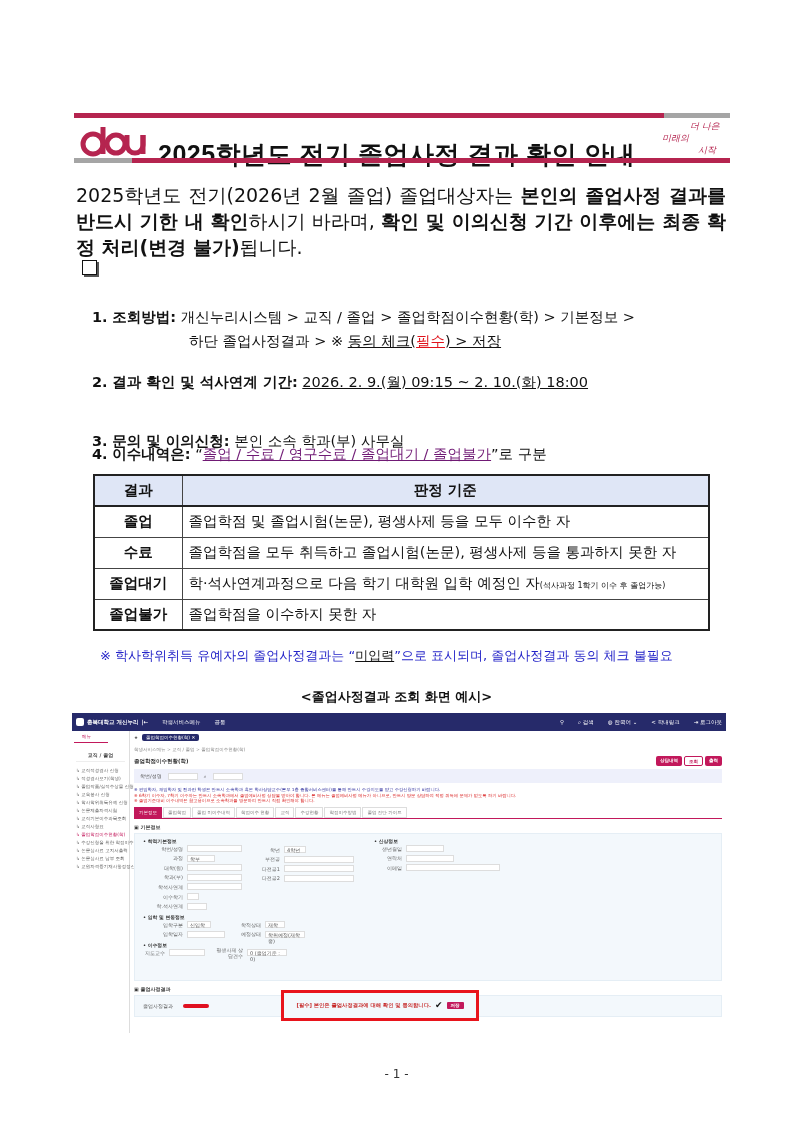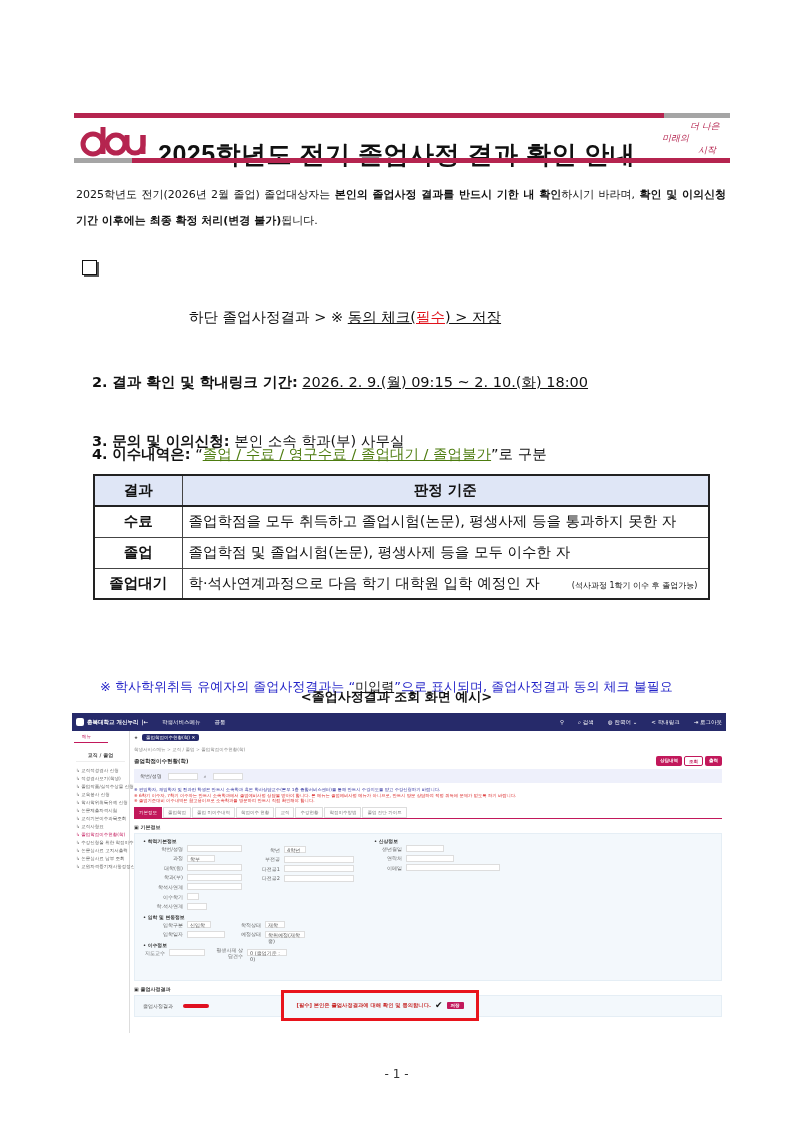--- a/index.html
+++ b/index.html
@@ -10,41 +10,41 @@
   .banner { position: absolute; left: 74px; top: 113px; width: 656px; height: 50px; }
   .banner .bar-top { position: absolute; left: 0; top: 0; width: 590px; height: 5px; background: #b5244f; }
   .banner .bar-top-gray { position: absolute; left: 590px; top: 0; width: 66px; height: 5px; background: #a5a5a5; }
   .banner .bar-bot-gray { position: absolute; left: 0; bottom: 0; width: 58px; height: 5px; background: #a5a5a5; }
   .banner .bar-bot { position: absolute; left: 58px; bottom: 0; width: 598px; height: 5px; background: #b5244f; }
   .banner .logo { position: absolute; left: 6px; top: 10px; width: 72px; height: 34px; }
   .banner .title { position: absolute; left: 84px; top: 9px; font-size: 25px; font-weight: bold; letter-spacing: 0.5px; white-space: nowrap; font-family: "Liberation Sans", "DejaVu Sans", sans-serif; margin-top: 16px; }
   .banner .slogan { position: absolute; left: 588px; top: 8px; width: 66px; height: 38px; color: #b5244f; font-size: 9px; line-height: 11px; font-style: italic; font-family: "DejaVu Serif", serif; }
   .slogan span { position: absolute; white-space: nowrap; }
 
-  .intro { position: absolute; left: 76px; top: 182px; width: 650px; font-size: 11px; line-height: 26px; text-align: justify; }
+  .intro { position: absolute; left: 76px; top: 182px; width: 650px; font-size: 19px; line-height: 26px; text-align: justify; }
   .intro b { font-weight: bold; }
 
   .section-h { position: absolute; left: 82px; top: 260px; font-size: 19px; font-weight: bold; display: flex; align-items: center; gap: 8px; }
   .section-h .box { width: 15px; height: 15px; border: 1.5px solid #111; box-shadow: 2px 2px 0 #555; }
 
   .item { position: absolute; left: 92px; font-size: 14.5px; line-height: 24px; white-space: nowrap; }
   .item .lbl { font-weight: bold; }
   .u { text-decoration: underline; }
   .red { color: #e0121b; }
-  .blue { color: #4d7c0f; }
+  .blue { color: #701a75; }
   .boldu { font-weight: normal; text-decoration: underline; }
 
   table.crit { position: absolute; left: 93px; top: 474px; width: 617px; border-collapse: collapse; font-size: 14.5px; border: 2px solid #222; }
   table.crit th, table.crit td { border: 1px solid #444; height: 31px; padding: 0 6px; }
   table.crit th { background: #dfe6f6; font-weight: bold; text-align: center; border-bottom: 2px solid #222; }
   table.crit td.res { text-align: center; font-weight: bold; width: 88px; }
   table.crit td.desc { text-align: left; }
-  .tiny { font-size: 8px; margin-left: 32px; }
-
-  .note { position: absolute; left: 100px; top: 678px; font-size: 13px; color: #2323c8; white-space: nowrap; }
+  .tiny { font-size: 8px; }
+
+  .note { position: absolute; left: 100px; top: 647px; font-size: 13px; color: #2323c8; white-space: nowrap; }
   .note .ul { text-decoration: underline; color: #111; }
   .caption { position: absolute; left: 0; width: 793px; top: 688px; text-align: center; font-size: 13px; font-weight: bold; }
 
   
   .shot { position: absolute; left: 72px; top: 713px; width: 654px; height: 320px; background: #fff; overflow: hidden; font-size: 5px; color: #555; }
   .shot .topnav { height: 18px; background: #262a6a; color: #fff; display: flex; align-items: center; padding: 0 4px; gap: 14px; font-size: 5.5px; }
   .shot .topnav .brand { display: flex; align-items: center; gap: 3px; font-weight: bold; }
   .shot .topnav .brand .emb { width: 8px; height: 8px; border-radius: 2px; background: #fff; }
   .shot .topnav .spacer { flex: 1; }
   .shot .side { position: absolute; left: 0; top: 18px; width: 58px; height: 302px; border-right: 1px solid #ddd; font-size: 4.5px; }
@@ -106,28 +106,33 @@
 
 <div class="intro">
   <span>2025학년도 전기(2026년 2월 졸업) 졸업대상자는 </span><b>본인의 졸업사정 결과를 반드시 기한 내 확인</b><span>하시기 바라며, </span><b>확인 및 이의신청 기간 이후에는 최종 확정 처리(변경 불가)</b><span>됩니다.</span>
 </div>
 
 <div class="section-h">
   <span class="box"></span>
 </div>
 
 <div class="item" style="top:305px">
+  <div>
+    <span class="lbl">1.</span>
+    <span class="lbl">조회방법:</span>
+    <span>개신누리시스템 &gt; 교직 / 졸업 &gt; 졸업학점이수현황(학) &gt; 기본정보 &gt;</span>
+  </div>
   <div style="padding-left:97px">
     <span>하단 졸업사정결과 &gt; ※ </span><span class="boldu">동의 체크(</span><span class="boldu red">필수</span><span class="boldu">) &gt; 저장</span>
   </div>
 </div>
 
 <div class="item" style="top:370px">
   <span class="lbl">2.</span>
-  <span class="lbl">결과 확인 및 학내링크 기간:</span>
+  <span class="lbl">결과 확인 및 석사연계 기간:</span>
   <span class="u">2026. 2. 9.(월) 09:15 ~ 2. 10.(화) 18:00</span>
 </div>
 
 <div class="item" style="top:429px">
   <span class="lbl">3.</span>
   <span class="lbl">문의 및 이의신청:</span>
   <span>본인 소속 학과(부) 사무실</span>
 </div>
 
 <div class="item" style="top:442px">
@@ -138,30 +143,34 @@
 
 <table class="crit">
   <thead>
     <tr>
       <th>결과</th>
       <th>판정 기준</th>
     </tr>
   </thead>
   <tbody>
     <tr>
+      <td class="res">졸업</td>
+      <td class="desc"><span>졸업학점 및 졸업시험(논문), 평생사제 등을 모두 이수한 자</span></td>
+    </tr>
+    <tr>
       <td class="res">수료</td>
       <td class="desc"><span>졸업학점을 모두 취득하고 졸업시험(논문), 평생사제 등을 통과하지 못한 자</span></td>
     </tr>
     <tr>
-      <td class="res">졸업</td>
-      <td class="desc"><span>졸업학점 및 졸업시험(논문), 평생사제 등을 모두 이수한 자</span></td>
-    </tr>
-    <tr>
       <td class="res">졸업대기</td>
       <td class="desc"><span>학·석사연계과정으로 다음 학기 대학원 입학 예정인 자</span><span class="tiny">(석사과정 1학기 이수 후 졸업가능)</span></td>
+    </tr>
+    <tr>
+      <td class="res">졸업불가</td>
+      <td class="desc"><span>졸업학점을 이수하지 못한 자</span></td>
     </tr>
   </tbody>
 </table>
 
 <div class="note">
   <span>※ 학사학위취득 유예자의 졸업사정결과는 “</span><span class="ul">미입력</span><span>”으로 표시되며, 졸업사정결과 동의 체크 불필요</span>
 </div>
 
 <div class="caption">&lt;졸업사정결과 조회 화면 예시&gt;</div>
 

